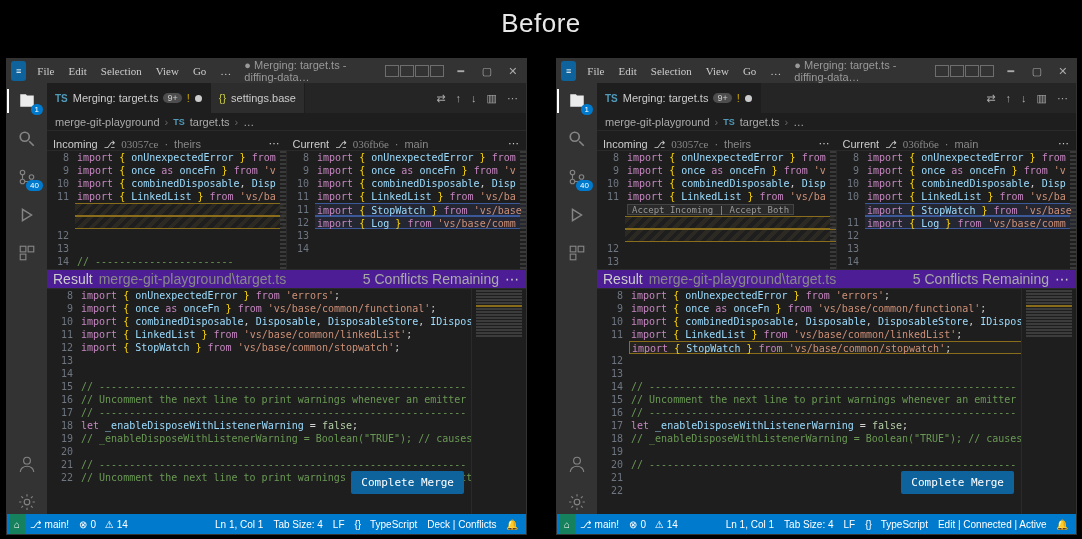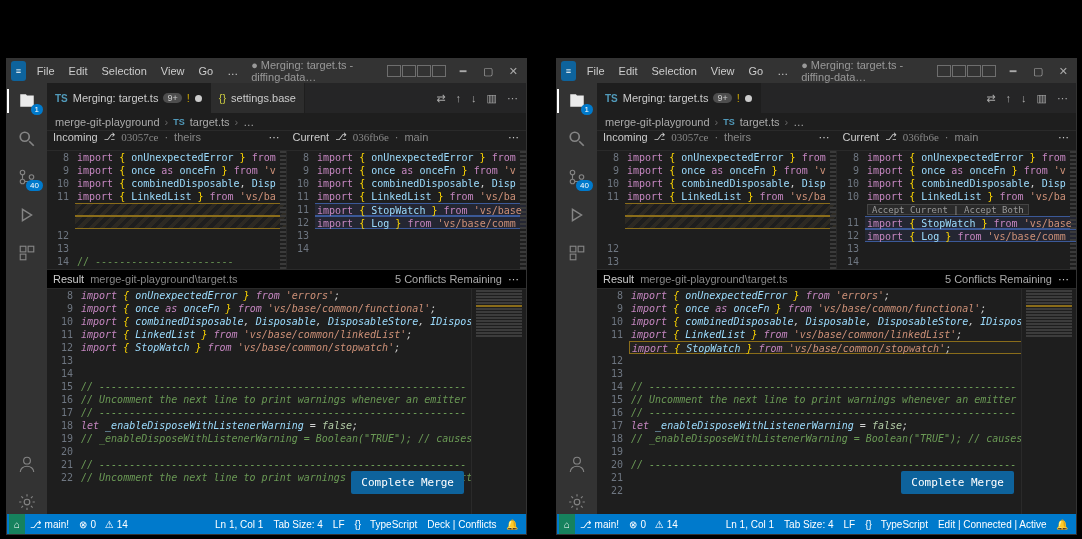--- a/index.html
+++ b/index.html
@@ -6,21 +6,21 @@
 body { background: #000; font-family: "Segoe UI", -apple-system, sans-serif; font-size: 11px; color: #ccc; overflow: hidden; }
 .canvas { width: 1082px; height: 539px; position: relative; }
 .captions { position: absolute; top: 0; left: 0; right: 0; height: 50px; display: flex; }
 .caption-l, .caption-r { flex: 1; text-align: center; font-size: 26px; font-weight: 300; color: #e8e8e8; padding-top: 8px; letter-spacing: 0.5px; }
 .instance { position: absolute; top: 58px; width: 521px; height: 477px; background: #1e1e1e; display: flex; flex-direction: column; border: 1px solid #333; }
 .instance.left { left: 6px; }
 .instance.right { left: 556px; }
 
 .titlebar { height: 24px; background: #333333; display: flex; align-items: center; font-size: 11px; color: #ccc; flex-shrink: 0; }
 .titlebar .logo { width: 20px; height: 20px; margin: 0 4px; background: #0e639c; border-radius: 3px; display: flex; align-items: center; justify-content: center; color: #fff; font-weight: bold; font-size: 9px; }
-.titlebar .menu-item { padding: 0 7px; cursor: pointer; }
+.titlebar .menu-item { padding: 0 7px; cursor: pointer; font-family: Liberation Serif, serif; }
 .titlebar .spacer { flex: 1; }
 .titlebar .title { color: #999; font-size: 11px; padding: 0 6px; }
 .titlebar .layout-icons { display: flex; gap: 1px; padding: 0 4px; }
 .titlebar .layout-icons .li { width: 14px; height: 12px; border: 1px solid #888; opacity: 0.7; }
 .titlebar .win-btn { width: 34px; height: 24px; display: flex; align-items: center; justify-content: center; color: #aaa; cursor: pointer; }
 
 .body-row { flex: 1; display: flex; min-height: 0; }
 .activity-bar { width: 40px; background: #333333; display: flex; flex-direction: column; align-items: center; padding-top: 6px; gap: 14px; flex-shrink: 0; }
 .activity-bar .ab-item { width: 24px; height: 24px; display: flex; align-items: center; justify-content: center; color: #858585; cursor: pointer; position: relative; }
 .activity-bar .ab-item.active { color: #fff; }
@@ -37,70 +37,71 @@
 .tab .badge { background: #4d4d4d; color: #ccc; font-size: 9px; padding: 0 4px; border-radius: 7px; }
 .tabs .spacer { flex: 1; }
 .tabs .tab-actions { display: flex; align-items: center; gap: 10px; padding: 0 8px; color: #aaa; }
 .tabs .tab-actions .ta { cursor: pointer; }
 
 .breadcrumb { height: 18px; background: #1e1e1e; display: flex; align-items: center; font-size: 11px; color: #aaa; padding: 0 8px; gap: 5px; flex-shrink: 0; border-bottom: 1px solid #2a2a2a; }
 .breadcrumb .sep { color: #666; }
 .breadcrumb .ts-icon { color: #519aba; font-size: 9px; font-weight: bold; }
 
 .split-headers { display: flex; height: 20px; background: #1e1e1e; border-bottom: 1px solid #2a2a2a; font-size: 11px; flex-shrink: 0; }
-.split-headers .sh { flex: 1; display: flex; align-items: flex-start; gap: 6px; padding: 0 6px; }
+.split-headers .sh { flex: 1; display: flex; align-items: flex-end; gap: 6px; padding: 0 6px; }
 .split-headers .sh .name { color: #ccc; }
 .split-headers .sh .hash { color: #888; font-family: Liberation Serif, serif; }
 .split-headers .sh .branch-ic { font-size: 10px; }
 .split-headers .sh .branch { color: #888; }
 .split-headers .sh .dots { margin-left: auto; cursor: pointer; letter-spacing: 1px; }
 
 .split-code { display: flex; height: 118px; flex-shrink: 0; background: #1e1e1e; }
 .pane { flex: 1; display: flex; overflow: hidden; font-family: Consolas, monospace; font-size: 10px; line-height: 13px; border-right: 1px solid #2a2a2a; position: relative; min-width: 0; }
 .pane:last-child { border-right: none; }
 .pane .mmap { position: absolute; right: 0; top: 0; width: 6px; bottom: 0; background: repeating-linear-gradient(180deg, #3a3a3a 0 2px, transparent 2px 4px); }
 .gutter { width: 28px; text-align: right; color: #6e7681; padding-right: 6px; flex-shrink: 0; user-select: none; }
 .gutter .gl { height: 13px; }
 .code { flex: 1; white-space: nowrap; overflow: hidden; min-width: 0; }
 .code .cl { height: 13px; padding-left: 2px; position: relative; }
 .kw { color: #c586c0; } .br { color: #ffd700; } .id { color: #9cdcfe; } .st { color: #ce9178; } .cm { color: #6a9955; } .op { color: #d4d4d4; } .num { color: #b5cea8; }
 
 .conflict-zone { background: repeating-linear-gradient(-45deg, rgba(235,188,100,0.07) 0 4px, transparent 4px 8px); border-top: 1px solid #8a6d1a; border-bottom: 1px solid #8a6d1a; }
 .conflict-zone.blueish { background: rgba(80,100,200,0.12); border-top: 1px solid #3b5998; border-bottom: 1px solid #3b5998; }
 .hint { font-size: 9px; color: #999; background: #2a2a2a; padding: 0 4px; height: 11px; line-height: 11px; display: inline-block; border: 1px solid #444; }
 
-.result-header { height: 20px; background: #000000; border-top: 1px solid #2a2a2a; border-bottom: 1px solid #2a2a2a; display: flex; align-items: center; padding: 0 6px; font-size: 11px; gap: 6px; flex-shrink: 0; }
+.result-header { height: 20px; background: #4c1d95; border-top: 1px solid #2a2a2a; border-bottom: 1px solid #2a2a2a; display: flex; align-items: center; padding: 0 6px; font-size: 14px; gap: 6px; flex-shrink: 0; }
 .result-header .rh-left { color: #ccc; }
 .result-header .rh-path { color: #888; }
 .result-header .spacer { flex: 1; }
 .result-header .rh-status { color: #aaa; }
 .result-header .dots { cursor: pointer; letter-spacing: 1px; }
 
 .result-code { flex: 1; display: flex; background: #1e1e1e; overflow: hidden; font-family: Consolas, monospace; font-size: 10px; line-height: 13px; position: relative; }
 .result-code .gutter { width: 32px; }
-.result-code .code { padding-right: 48px; font-style: italic; }
+.result-code .code { padding-right: 48px; }
 .result-code .minimap { position: absolute; right: 0; top: 0; bottom: 0; width: 55px; background: #1e1e1e; border-left: 1px solid #2a2a2a; }
 .result-code .minimap .mm-line { height: 2px; margin: 1px 4px; background: #3c3c3c; }
 .floating-btn { position: absolute; right: 62px; bottom: 20px; background: #0e639c; color: #fff; font-size: 11px; padding: 5px 10px; cursor: pointer; border-radius: 2px; }
 
 .no-changes-hint { font-size: 9px; color: #999; background: rgba(40,40,40,0.9); border: 1px solid #5a4a1a; padding: 0 4px; line-height: 11px; }
 .border-accepted { border: 1px solid #8a6d1a; background: rgba(235,188,100,0.03); }
 
 .statusbar { height: 20px; background: #007acc; display: flex; align-items: center; font-size: 10px; color: #fff; flex-shrink: 0; padding: 0 2px; gap: 0; }
 .statusbar .sb-item { padding: 0 5px; height: 100%; display: flex; align-items: center; gap: 3px; cursor: pointer; }
 .statusbar .sb-item.remote { background: #16825d; padding: 0 5px; }
 .statusbar .spacer { flex: 1; }
 .statusbar .err-ic, .statusbar .warn-ic { font-size: 10px; }
 
 svg { display: block; }
 </style>
 </head>
 <body>
 <div class="canvas">
   <div class="captions">
+    <div class="caption-l">Before</div>
   </div>
 
   <div class="instance left">
     <div class="titlebar">
       <div class="logo">≡</div>
       <div class="menu-item">File</div>
       <div class="menu-item">Edit</div>
       <div class="menu-item">Selection</div>
       <div class="menu-item">View</div>
       <div class="menu-item">Go</div>
@@ -470,20 +471,21 @@
                 <div class="gl"></div>
                 <div class="gl"></div>
                 <div class="gl">12</div>
                 <div class="gl">13</div>
               </div>
             <div class="code">
               <div class="cl"><span class="kw">import</span> <span class="br">{</span> <span class="id">onUnexpectedError</span> <span class="br">}</span> <span class="kw">from</span></div>
               <div class="cl"><span class="kw">import</span> <span class="br">{</span> <span class="id">once</span> <span class="kw">as</span> <span class="id">onceFn</span> <span class="br">}</span> <span class="kw">from</span> <span class="st">'v</span></div>
               <div class="cl"><span class="kw">import</span> <span class="br">{</span> <span class="id">combinedDisposable</span>, <span class="id">Disp</span></div>
               <div class="cl"><span class="kw">import</span> <span class="br">{</span> <span class="id">LinkedList</span> <span class="br">}</span> <span class="kw">from</span> <span class="st">'vs/ba</span></div>
+              <div class="cl"><span class="hint">Accept Incoming | Accept Both</span></div>
               <div class="cl conflict-zone"></div>
               <div class="cl conflict-zone"></div>
               <div class="cl"></div>
               <div class="cl"></div>
             </div>
             <div class="mmap"></div>
           </div>
           <div class="pane">
             <div class="gutter">
                 <div class="gl">8</div>
@@ -494,21 +496,20 @@
                 <div class="gl">11</div>
                 <div class="gl">12</div>
                 <div class="gl">13</div>
                 <div class="gl">14</div>
               </div>
             <div class="code">
               <div class="cl"><span class="kw">import</span> <span class="br">{</span> <span class="id">onUnexpectedError</span> <span class="br">}</span> <span class="kw">from</span></div>
               <div class="cl"><span class="kw">import</span> <span class="br">{</span> <span class="id">once</span> <span class="kw">as</span> <span class="id">onceFn</span> <span class="br">}</span> <span class="kw">from</span> <span class="st">'v</span></div>
               <div class="cl"><span class="kw">import</span> <span class="br">{</span> <span class="id">combinedDisposable</span>, <span class="id">Disp</span></div>
               <div class="cl"><span class="kw">import</span> <span class="br">{</span> <span class="id">LinkedList</span> <span class="br">}</span> <span class="kw">from</span> <span class="st">'vs/ba</span></div>
-              <div class="cl"><span class="hint">Accept Current | Accept Both</span></div>
               <div class="cl conflict-zone blueish"><span class="kw">import</span> <span class="br">{</span> <span class="id">StopWatch</span> <span class="br">}</span> <span class="kw">from</span> <span class="st">'vs/base</span></div>
               <div class="cl conflict-zone blueish"><span class="kw">import</span> <span class="br">{</span> <span class="id">Log</span> <span class="br">}</span> <span class="kw">from</span> <span class="st">'vs/base/comm</span></div>
               <div class="cl"></div>
               <div class="cl"></div>
             </div>
             <div class="mmap"></div>
           </div>
         </div>
         <div class="result-header">
           <span class="rh-left">Result</span>

